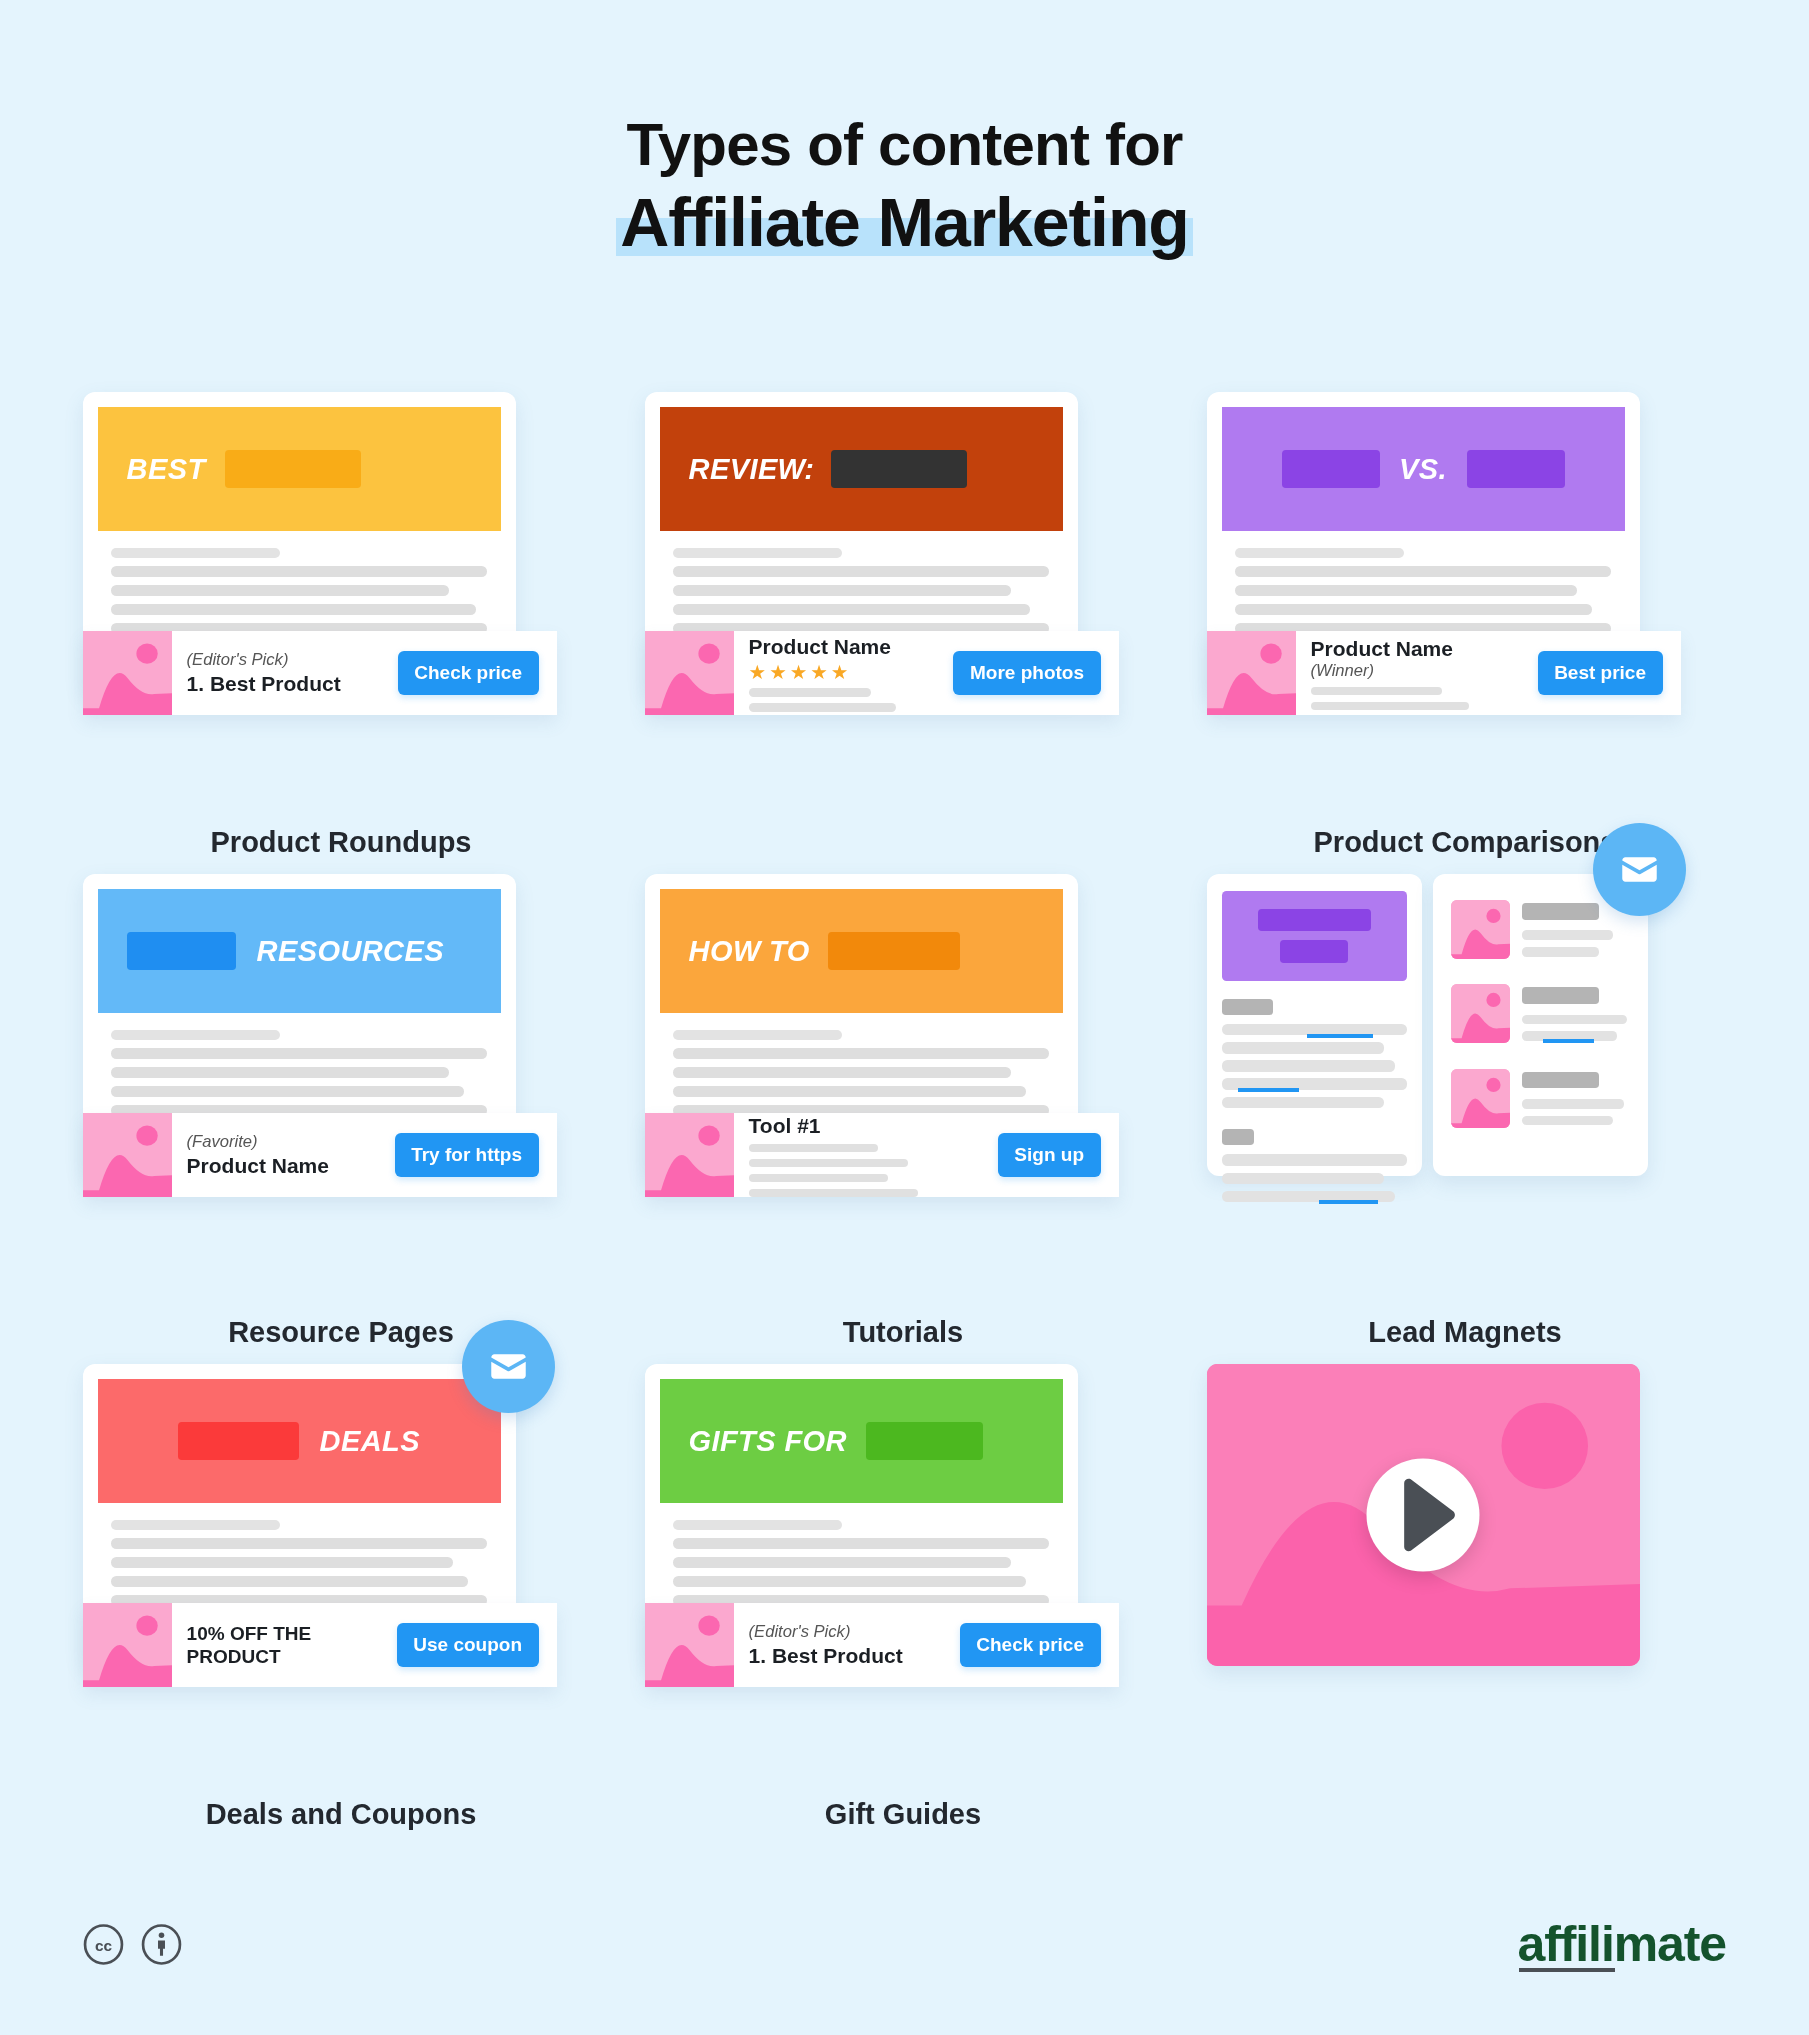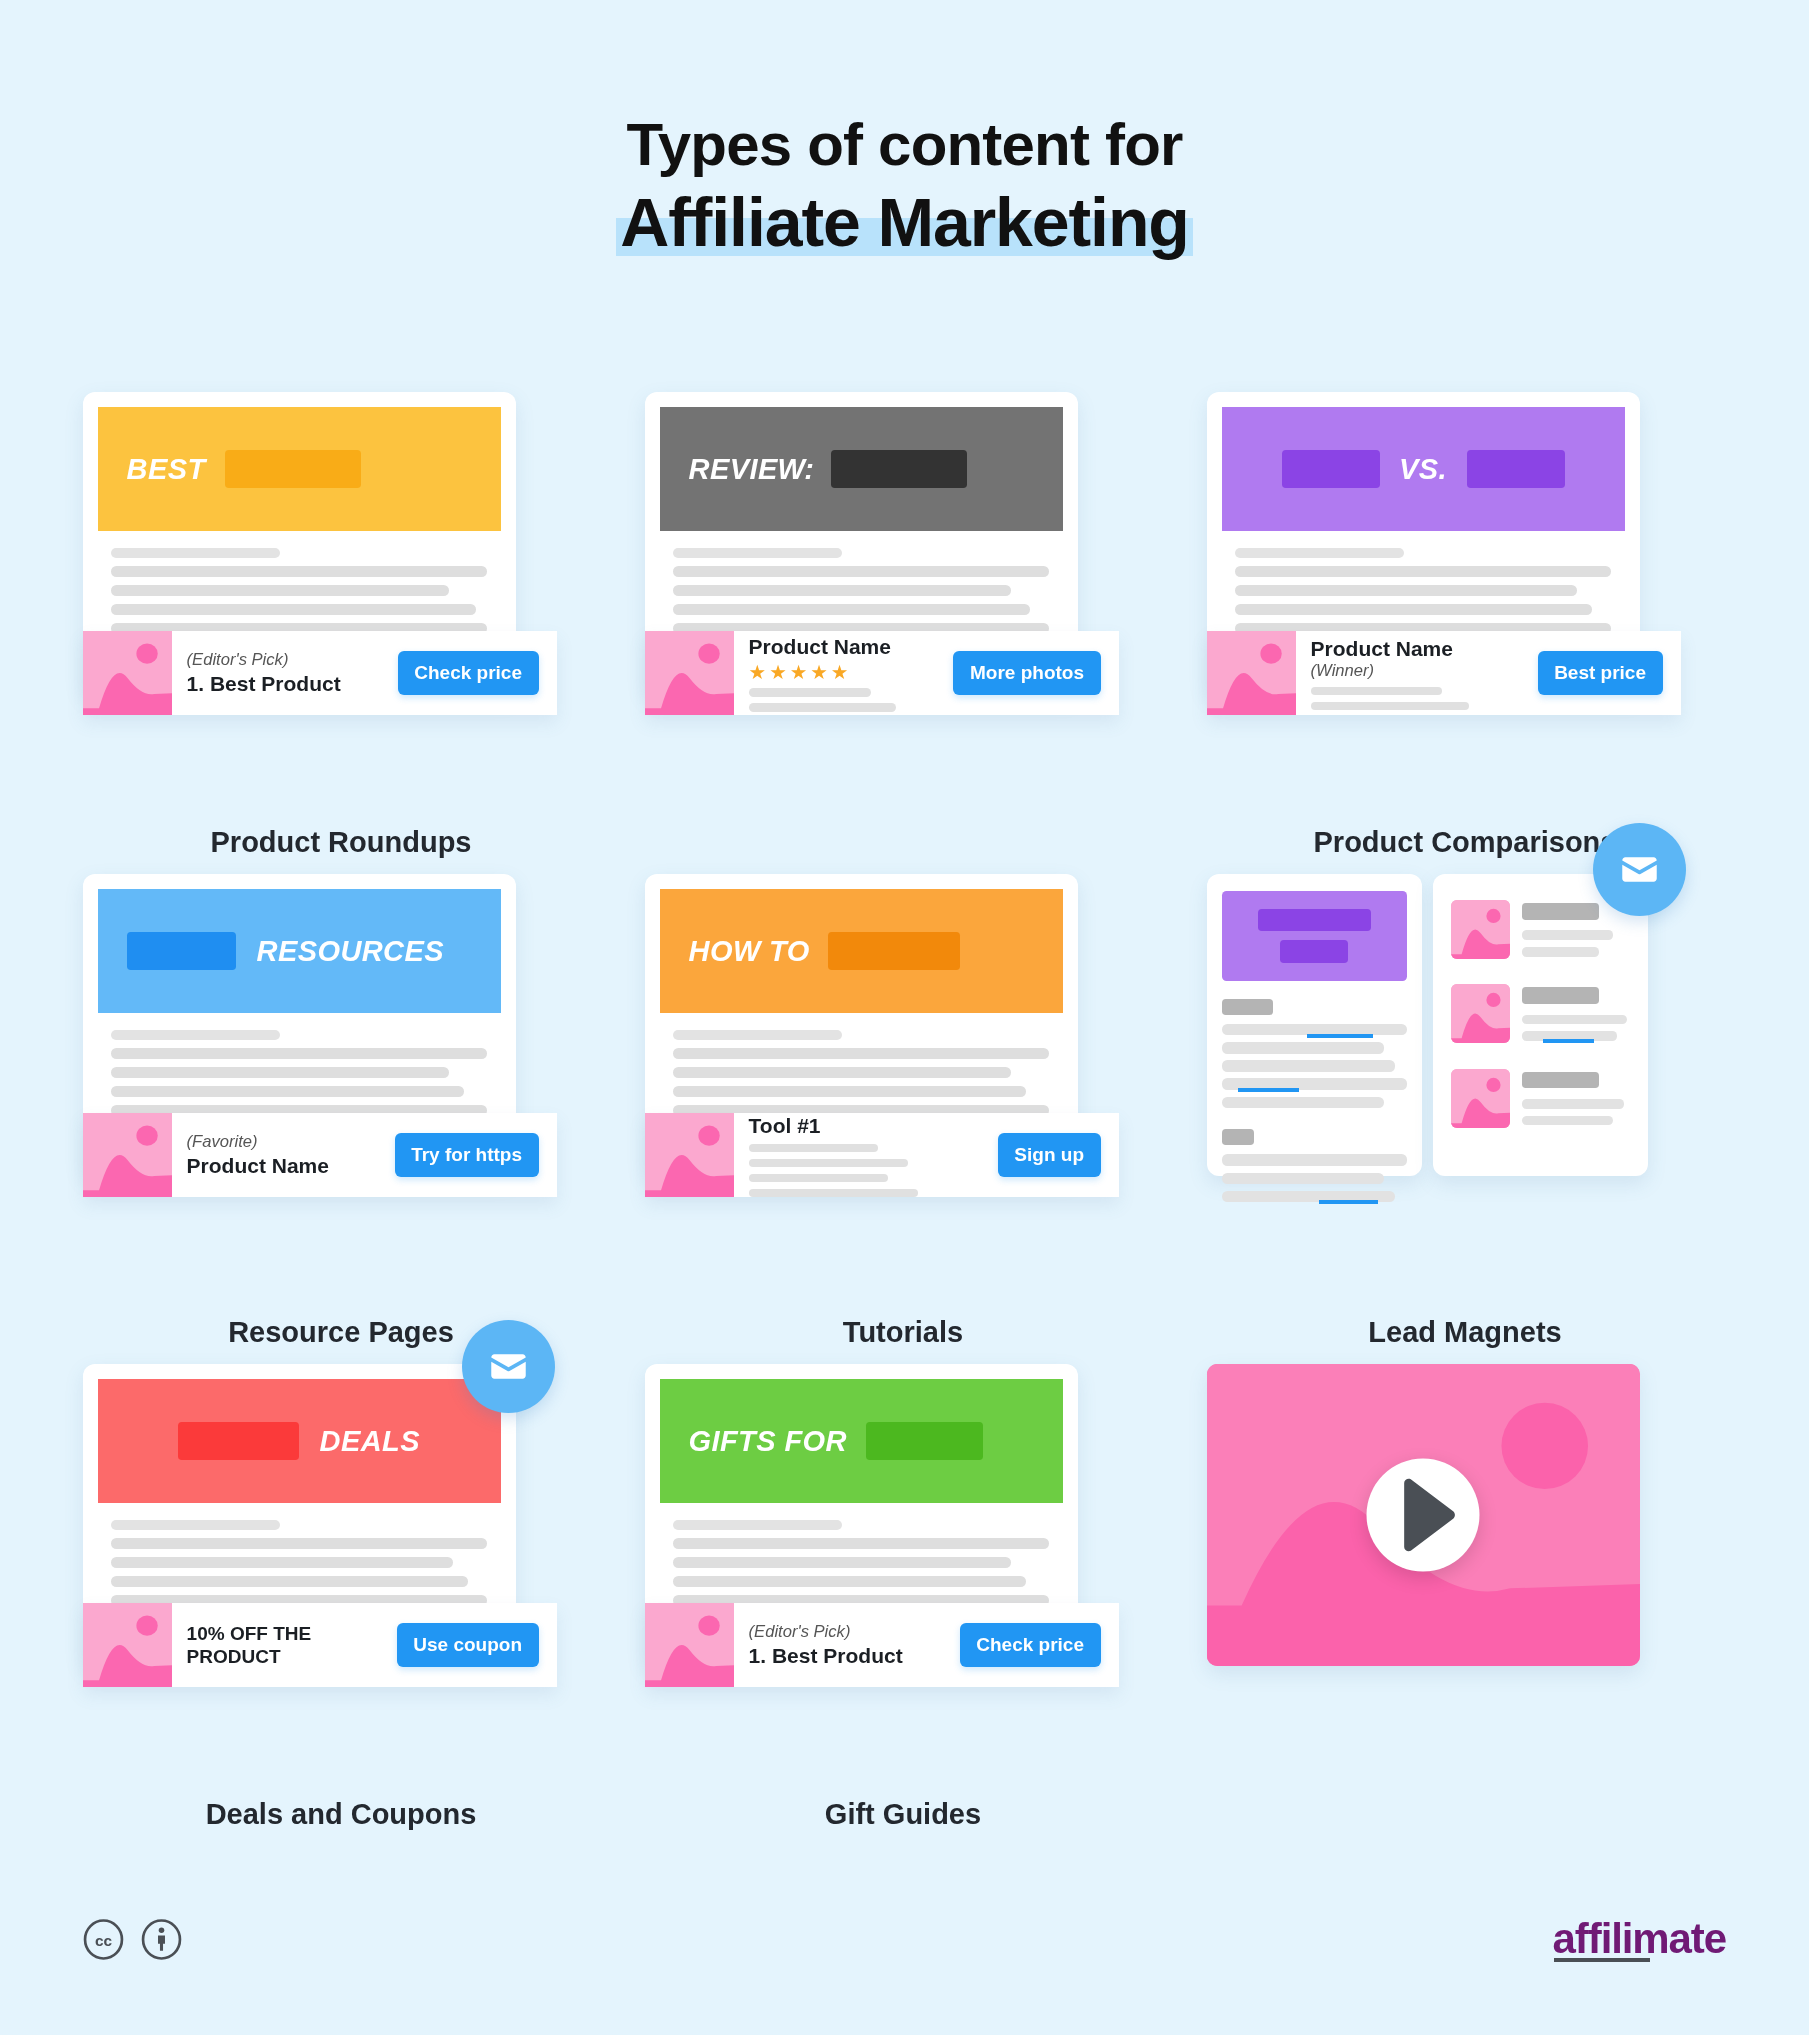--- a/index.html
+++ b/index.html
@@ -145,21 +145,21 @@
     box-shadow: 0 6px 19.6px rgba(0,0,0,.14);
   }
 
   
   .footer {
     position: absolute; left: 83px; right: 83px; top: 1915px;
     display: flex; align-items: center; justify-content: space-between;
   }
   .lic { display: flex; align-items: center; gap: 16.6px; }
   .lic-url { font-size: 25px; font-weight: 700; color: #3a3f46; margin-left: 16.6px; }
-  .brand { position: relative; font-size: 42px; font-weight: 700; color: #701a75;
+  .brand { position: relative; font-size: 50px; font-weight: 700; color: #14532d;
            letter-spacing: -1.1px; }
   .brand-ul { position: absolute; left: 1.5px; bottom: 1.5px; width: 96px; height: 3.8px; background: #4a4f55; }
 </style>
 </head>
 <body>
 
 <div class="page">
 
   <div class="title-wrap">
     <div class="title-l1">Types of content for</div>
@@ -198,21 +198,21 @@
             <div class="p-name">1. Best Product</div>
           </div>
           <button class="cta">Check price</button>
         </div>
       </div>
       <div class="cell-label">Product Roundups</div>
     </div>
 
     <div class="cell">
       <div class="card card-r1">
-        <div class="banner" style="background:#737373">
+        <div class="banner" style="background:#c2410c">
           <span class="banner-text">REVIEW:</span>
           <span class="banner-block" style="background:#333;width:136px;margin-left:16.6px"></span>
         </div>
         <div class="lines">
           <div class="ln short"></div>
           <div class="ln w100"></div>
           <div class="ln w90"></div>
           <div class="ln w95" style="width:95%"></div>
           <div class="ln w100"></div>
           <div class="ln w90"></div>

